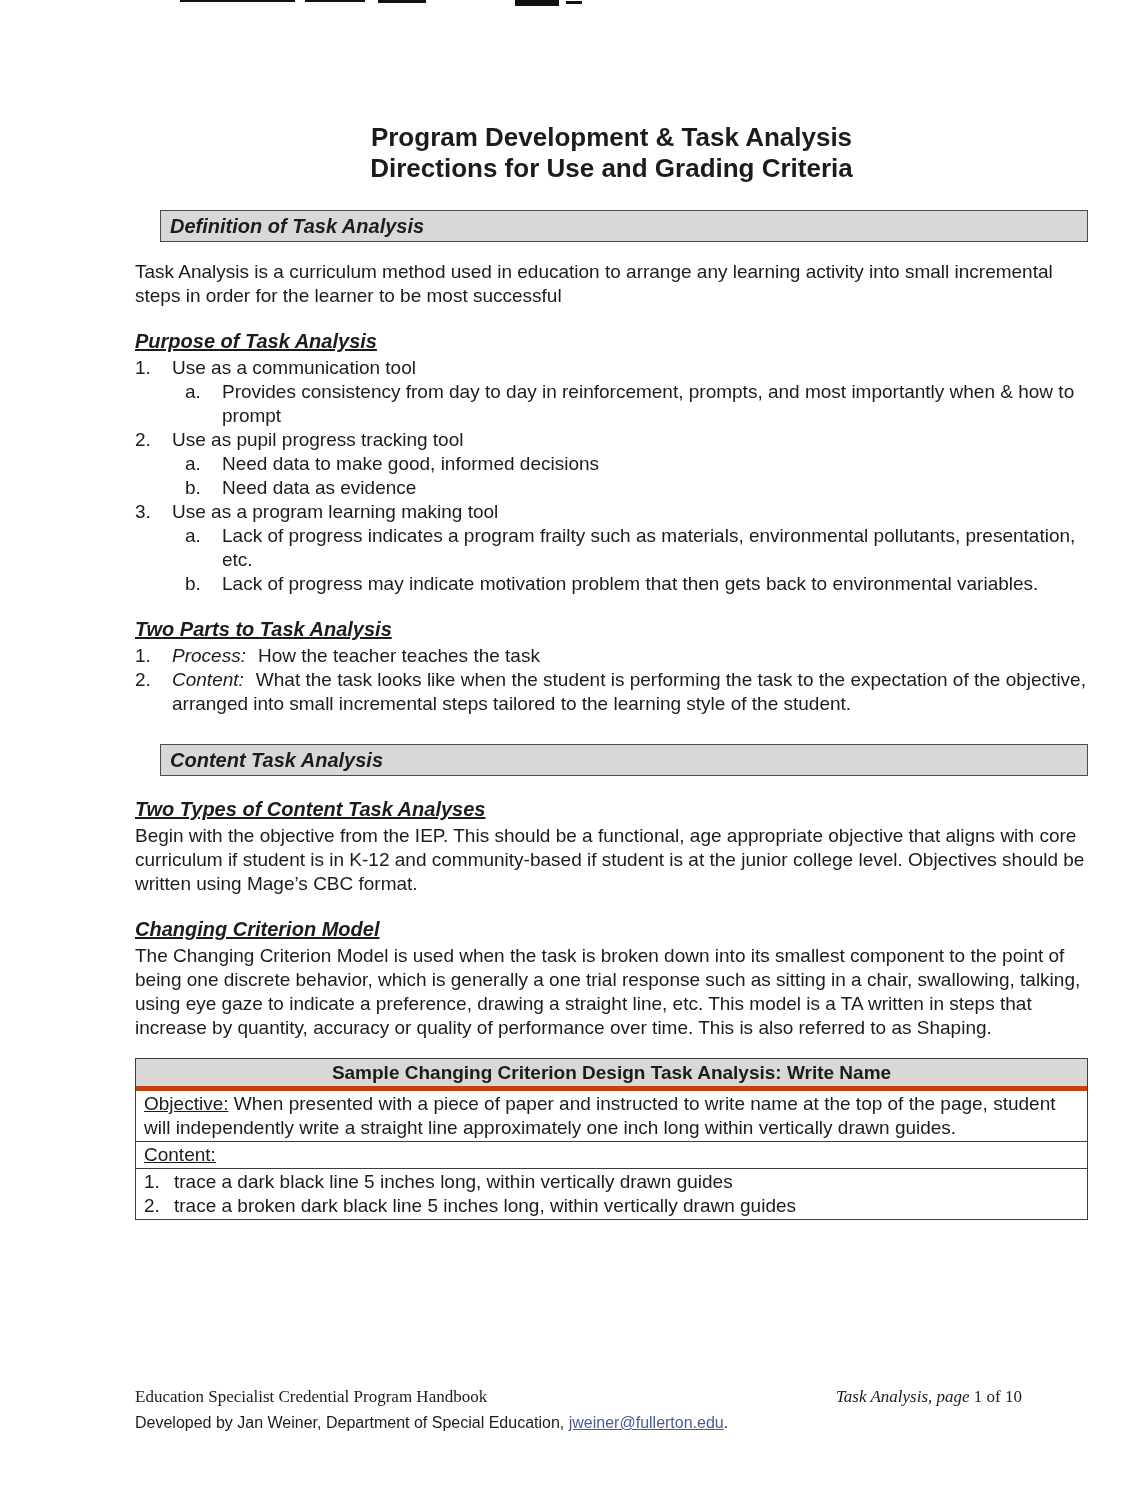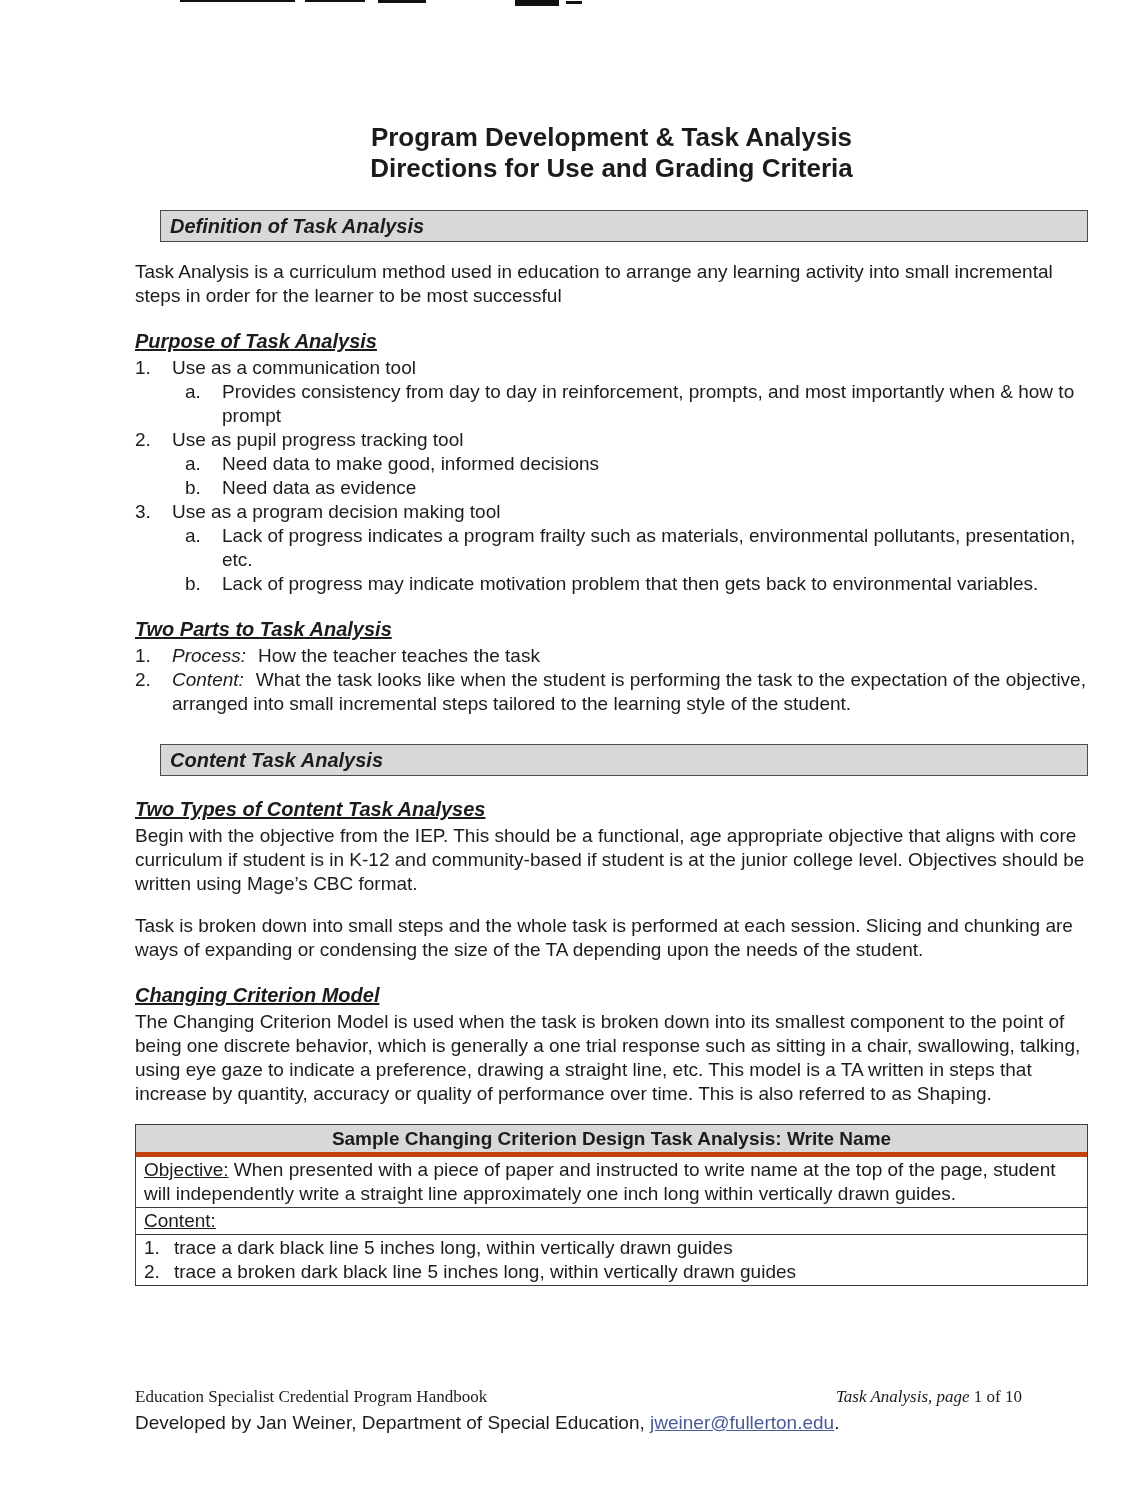--- a/index.html
+++ b/index.html
@@ -77,21 +77,21 @@
   }
   .footer-top{
     display:flex;
     justify-content:space-between;
     font-family:"Liberation Serif", serif;
     font-size:17px;
     line-height:22px;
   }
   .footer-bottom{
     margin-top:3px;
-    font-size:19px;
+    font-size:16px;
   }
   .email-link{
     color:var(--link);
     text-decoration:underline;
     cursor:pointer;
   }
 </style>
 </head>
 <body>
 
@@ -131,21 +131,21 @@
     <div class="li lvl2">
       <span class="m">a.</span>
       <span class="t">Need data to make good, informed decisions</span>
     </div>
     <div class="li lvl2">
       <span class="m">b.</span>
       <span class="t">Need data as evidence</span>
     </div>
     <div class="li">
       <span class="m">3.</span>
-      <span class="t">Use as a program decision making tool</span>
+      <span class="t">Use as a program learning making tool</span>
     </div>
     <div class="li lvl2">
       <span class="m">a.</span>
       <span class="t">Lack of progress indicates a program frailty such as materials, environmental pollutants, presentation, etc.</span>
     </div>
     <div class="li lvl2">
       <span class="m">b.</span>
       <span class="t">Lack of progress may indicate motivation problem that then gets back to environmental variables.</span>
     </div>
 
@@ -157,21 +157,20 @@
     </div>
     <div class="li">
       <span class="m">2.</span>
       <span class="t"><i class="lead">Content:</i><span>What the task looks like when the student is performing the task to the expectation of the objective, arranged into small incremental steps tailored to the learning style of the student.</span></span>
     </div>
 
     <div class="sec-box second">Content Task Analysis</div>
 
     <div class="sub-heading">Two Types of Content Task Analyses</div>
     <p class="body-para" style="margin-top:0">Begin with the objective from the IEP.  This should be a functional, age appropriate objective that aligns with core curriculum if student is in K-12 and community-based if student is at the junior college level.  Objectives should be written using Mage’s CBC format.</p>
-    <p class="body-para">Task is broken down into small steps and the whole task is performed at each session.  Slicing and chunking are ways of expanding or condensing the size of the TA depending upon the needs of the student.</p>
 
     <div class="sub-heading">Changing Criterion Model</div>
     <p class="body-para" style="margin-top:0">The Changing Criterion Model is used when the task is broken down into its smallest component to the point of being one discrete behavior, which is generally a one trial response such as sitting in a chair, swallowing, talking, using eye gaze to indicate a preference, drawing a straight line, etc.  This model is a TA written in steps that increase by quantity, accuracy or quality of performance over time.  This is also referred to as Shaping.</p>
 
     <div class="sample-table">
       <div class="tbl-header">Sample Changing Criterion Design Task Analysis:  Write Name</div>
       <div class="tbl-row">
         <span class="lbl">Objective:</span>
         <span>When presented with a piece of paper and instructed to write name at the top of the page, student will independently write a straight line approximately one inch long within vertically drawn guides.</span>
       </div>

